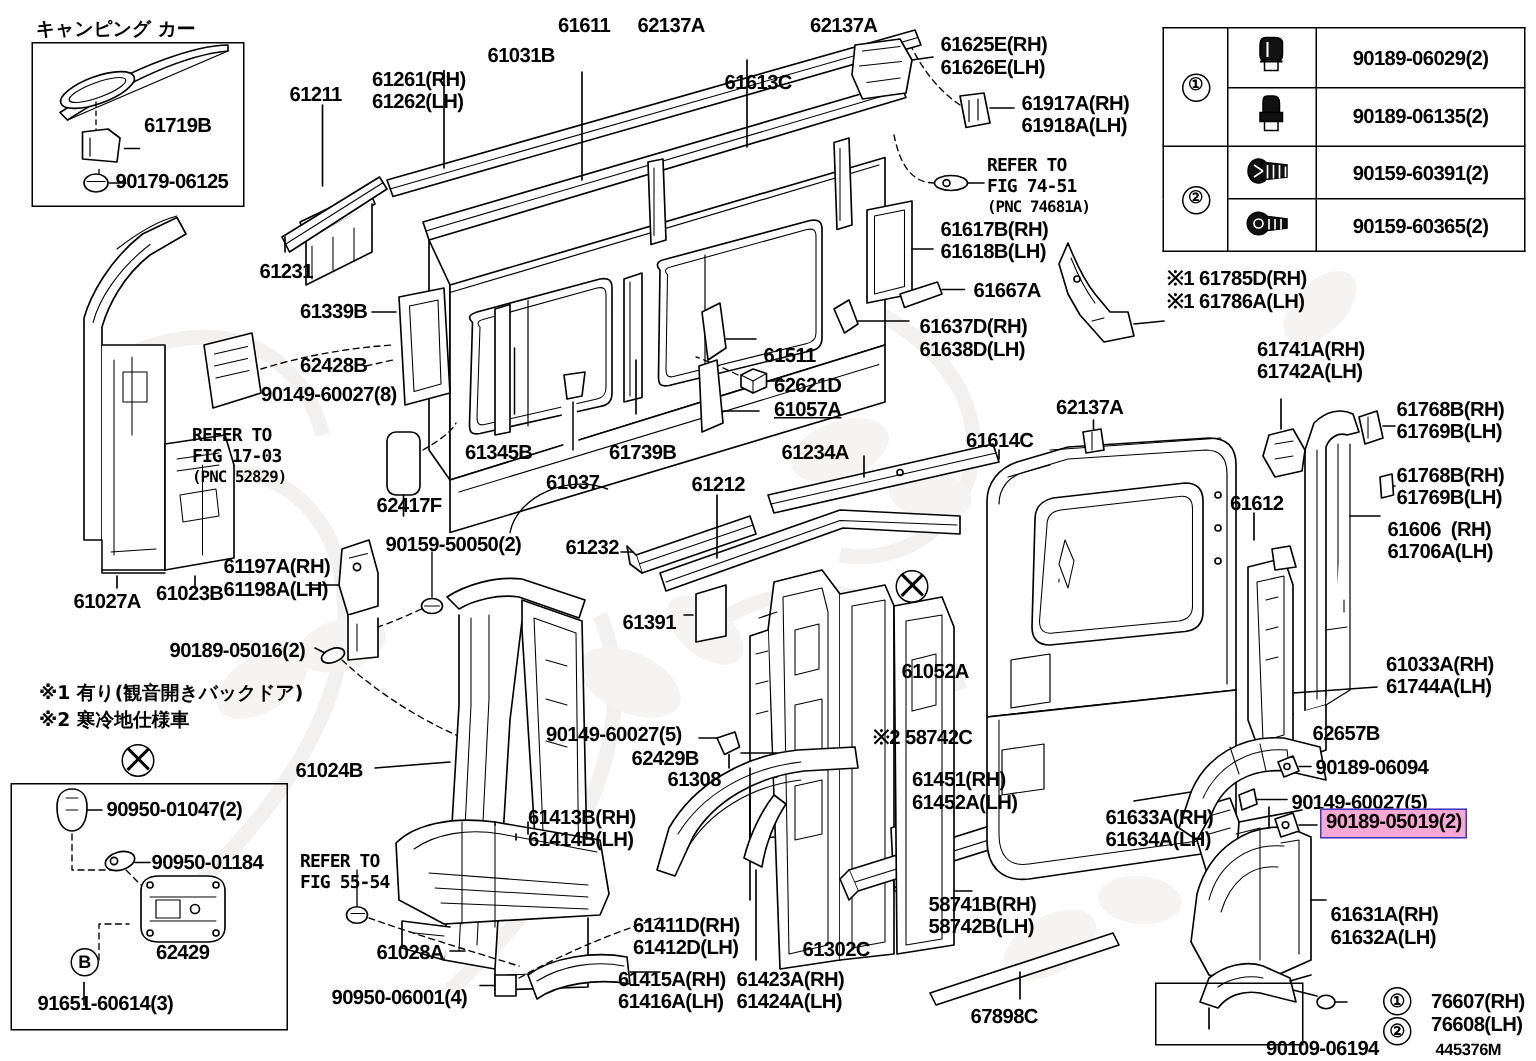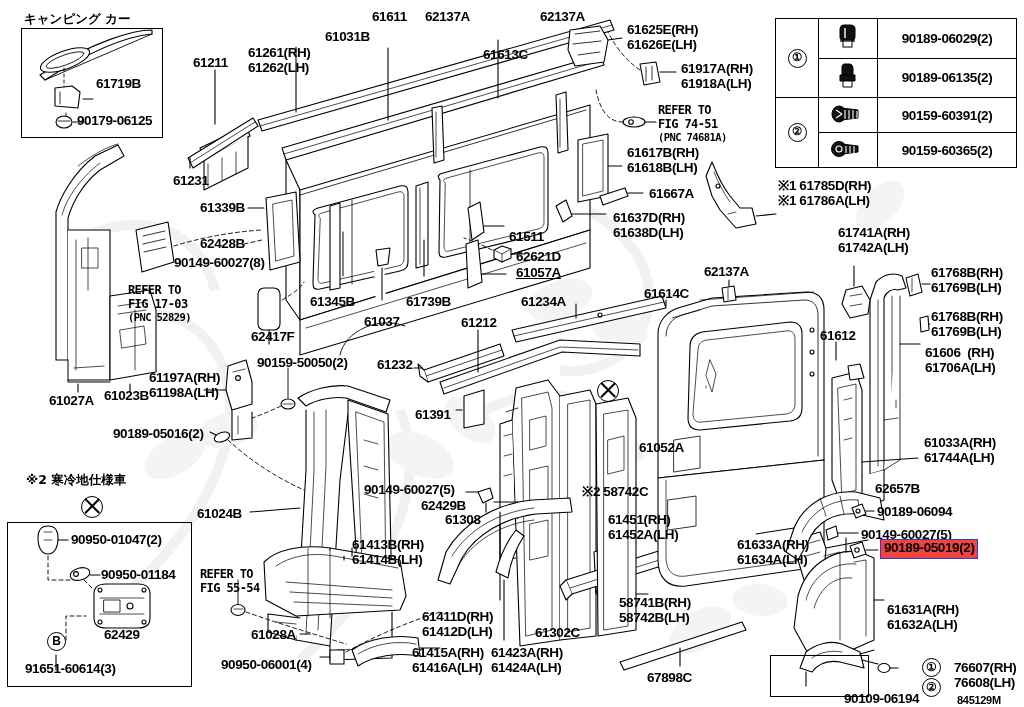--- a/index.html
+++ b/index.html
@@ -41,21 +41,21 @@
   .lbl.refer{
     font-family:"DejaVu Sans Mono","Liberation Mono",monospace;
     font-size:12px;
     font-weight:bold;
     letter-spacing:-0.6px;
     line-height:13.5px;
   }
   .lbl.refer .pnc{font-size:10.5px;}
   .lbl.tiny{font-size:11px;font-weight:bold;letter-spacing:-0.3px;}
   .highlight{
-    background:#ef4444;
+    background:#f9a8d4;
     border:1.5px solid #3b3bbf;
     padding:1px 3px 2px 3px;
     box-sizing:border-box;
   }
   .box{
     position:absolute;
     border:1.6px solid #000;
     box-sizing:border-box;
   }
   table.legend{
@@ -797,20 +797,21 @@
   <div class="lbl" style="left:377px;top:358px;">61232</div>
   <div class="lbl" style="left:415px;top:408px;">61391</div>
   <div class="lbl" style="left:251px;top:330px;">62417F</div>
   <div class="lbl" style="left:257px;top:356px;">90159-50050(2)</div>
   <div class="lbl" style="left:149px;top:359px;margin-top:12px;">61197A(RH)
 61198A(LH)</div>
   <div class="lbl" style="left:113px;top:427px;">90189-05016(2)</div>
   <div class="lbl" style="left:49px;top:394px;">61027A</div>
   <div class="lbl" style="left:104px;top:389px;">61023B</div>
 
+  <div class="lbl jp" style="left:26px;top:453px;">※1 有り(観音開きバックドア)</div>
   <div class="lbl jp" style="left:26px;top:471px;">※2 寒冷地仕様車</div>
 
   <div class="lbl" style="left:71px;top:533px;">90950-01047(2)</div>
   <div class="lbl" style="left:101px;top:568px;">90950-01184</div>
   <div class="lbl" style="left:104px;top:628px;">62429</div>
   <div class="lbl" style="left:25px;top:662px;">91651-60614(3)</div>
 
   <div class="lbl" style="left:197px;top:507px;">61024B</div>
   <div class="lbl refer" style="left:200px;top:568px;"><span>REFER TO</span>
 <span>FIG 55-54</span></div>
@@ -823,21 +824,21 @@
   <div class="lbl" style="left:352px;top:538px;">61413B(RH)
 61414B(LH)</div>
   <div class="lbl" style="left:422px;top:610px;">61411D(RH)
 61412D(LH)</div>
   <div class="lbl" style="left:412px;top:646px;">61415A(RH)
 61416A(LH)</div>
   <div class="lbl" style="left:491px;top:646px;">61423A(RH)
 61424A(LH)</div>
   <div class="lbl" style="left:535px;top:626px;">61302C</div>
 
-  <div class="lbl" style="left:601px;top:441px;margin-left:38px;">61052A</div>
+  <div class="lbl" style="left:601px;top:441px;">61052A</div>
   <div class="lbl" style="left:582px;top:485px;">※2 58742C</div>
   <div class="lbl" style="left:608px;top:513px;">61451(RH)
 61452A(LH)</div>
   <div class="lbl" style="left:619px;top:596px;">58741B(RH)
 58742B(LH)</div>
   <div class="lbl" style="left:647px;top:671px;">67898C</div>
   <div class="lbl" style="left:737px;top:538px;">61633A(RH)
 61634A(LH)</div>
 
   <div class="lbl" style="left:644px;top:287px;">61614C</div>
@@ -858,15 +859,15 @@
   <div class="lbl" style="left:861px;top:528px;">90149-60027(5)</div>
 
   <div class="lbl highlight" style="left:880px;top:539px;">90189-05019(2)</div>
 
   <div class="lbl" style="left:887px;top:603px;">61631A(RH)
 61632A(LH)</div>
   <div class="lbl" style="left:844px;top:692px;">90109-06194</div>
   <div class="lbl" style="left:954px;top:661px;">76607(RH)
 76608(LH)</div>
 
-  <div class="lbl tiny" style="left:957px;top:693px;">845129M</div>
+  <div class="lbl tiny" style="left:957px;top:693px;">445376M</div>
 
 </div>
 
 </body></html>

